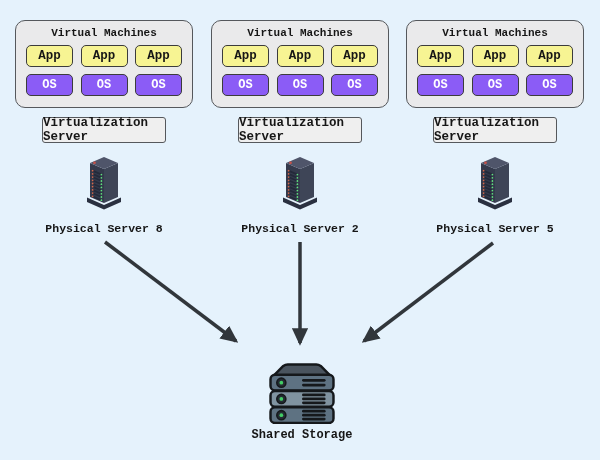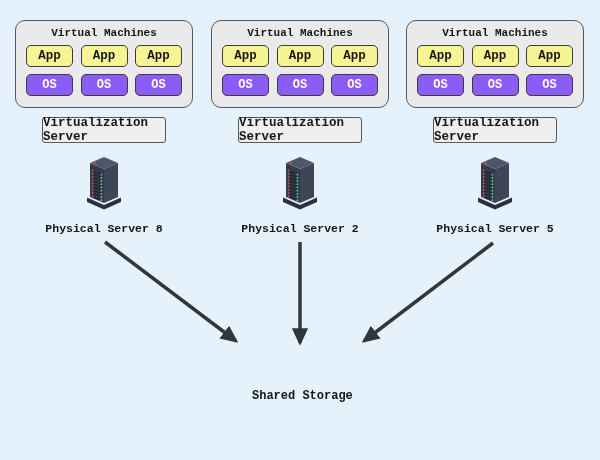--- a/index.html
+++ b/index.html
@@ -36,21 +36,21 @@
     box-sizing:border-box; margin-top:9px; width:124px; height:26px;
     background:#EFEFEF; border:1.5px solid #55585C; border-radius:3px;
     display:flex; align-items:center; justify-content:center;
     font-size:12.5px; font-weight:bold;
   }
   .tower { margin-top:11px; width:38px; height:58px; }
   .ps-label { margin-top:10px; font-size:11.5px; font-weight:bold; white-space:nowrap; }
   .arrows { position:absolute; left:0; top:0; pointer-events:none; }
   .storage {
     position:absolute; left:252px; top:363px; width:100px;
-    display:flex; flex-direction:row; align-items:center;
+    display:flex; flex-direction:column; align-items:center;
   }
   .storage-icon { width:72px; height:61px; }
   .storage-label { margin-top:4px; font-size:12px; font-weight:bold; white-space:nowrap; }
   .defs-svg { position:absolute; width:0; height:0; overflow:hidden; }
 </style>
 </head>
 <body>
 
 <svg class="defs-svg" aria-hidden="true">
   <defs>

